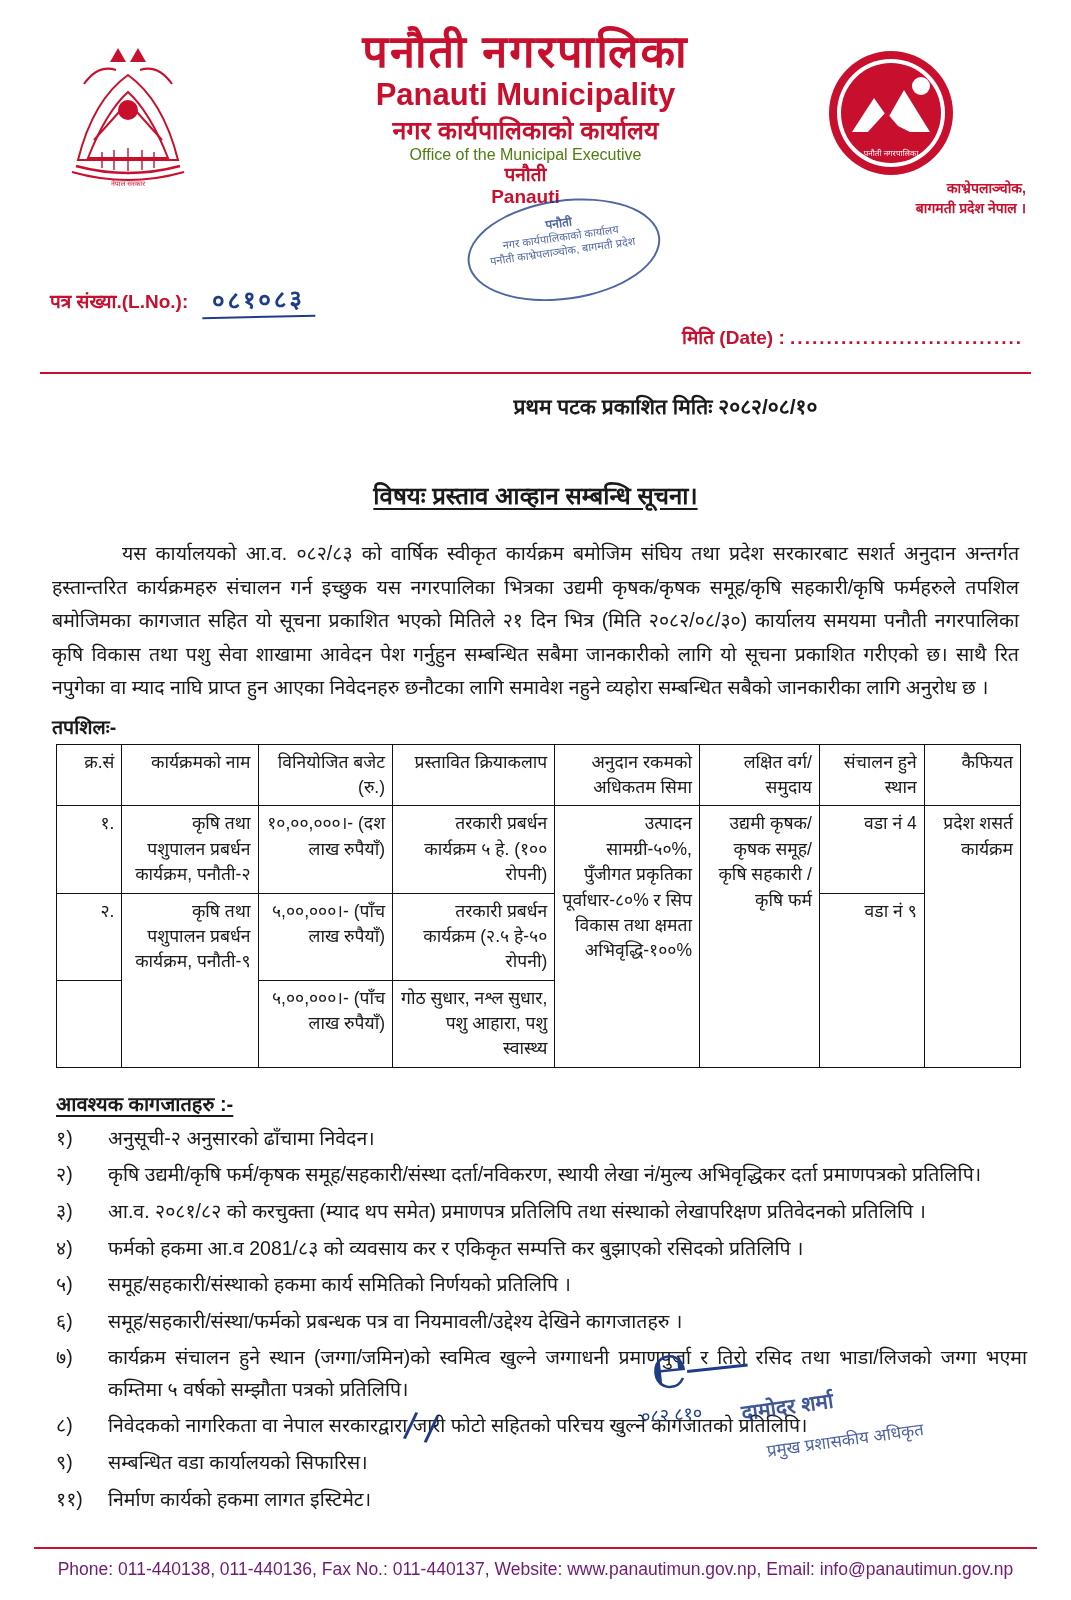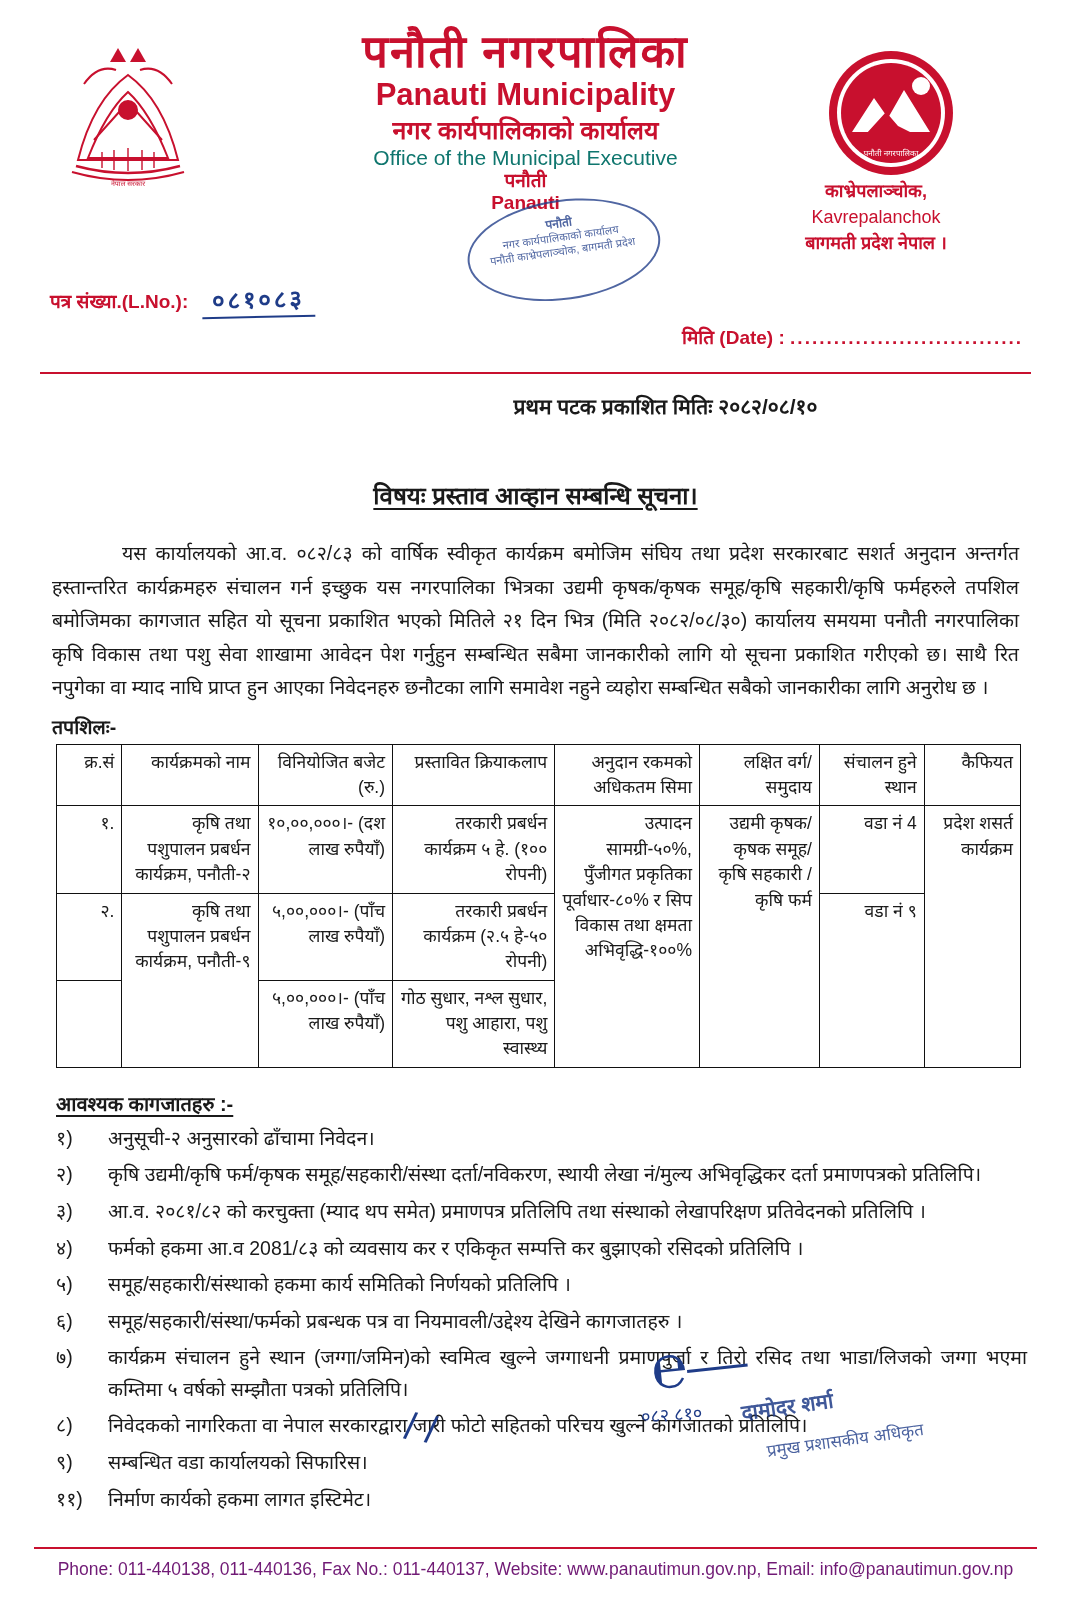--- a/index.html
+++ b/index.html
@@ -64,37 +64,37 @@
     margin-top: 2px;
   }
   .office-np {
     font-size: 25px;
     font-weight: bold;
     color: #c8102e;
     line-height: 1.2;
     margin-top: 2px;
   }
   .office-en {
-    font-size: 21px;
-    color: #0f766e;
+    font-size: 16px;
+    color: #4d7c0f;
     line-height: 1.2;
   }
   .place-np, .place-en {
     font-size: 19px;
     color: #c8102e;
     line-height: 1.15;
     font-weight: bold;
   }
   .addr-block {
     position: absolute;
     right: 45px;
     top: 178px;
     width: 300px;
-    text-align: center;
-    font-size: 18px;
+    text-align: right;
+    font-size: 14px;
     color: #c8102e;
     line-height: 1.45;
   }
   .addr-block .ln {
     display: block;
   }
   .addr-block .np { font-weight: bold; }
 
   
   .letter-rows {
@@ -350,21 +350,20 @@
       <div class="org-np">पनौती नगरपालिका</div>
       <div class="org-en">Panauti Municipality</div>
       <div class="office-np">नगर कार्यपालिकाको कार्यालय</div>
       <div class="office-en">Office of the Municipal Executive</div>
       <div class="place-np">पनौती</div>
       <div class="place-en">Panauti</div>
     </div>
 
     <div class="addr-block">
       <span class="ln np">काभ्रेपलाञ्चोक,</span>
-      <span class="ln">Kavrepalanchok</span>
       <span class="ln np">बागमती प्रदेश नेपाल ।</span>
     </div>
 
     <div class="stamp">
       <div class="oval"></div>
       <div class="s1" style="margin-top:18px;">पनौती</div>
       <div class="s2">नगर कार्यपालिकाको कार्यालय</div>
       <div class="s2">पनौती काभ्रेपलाञ्चोक, बागमती प्रदेश</div>
     </div>
   </div>

